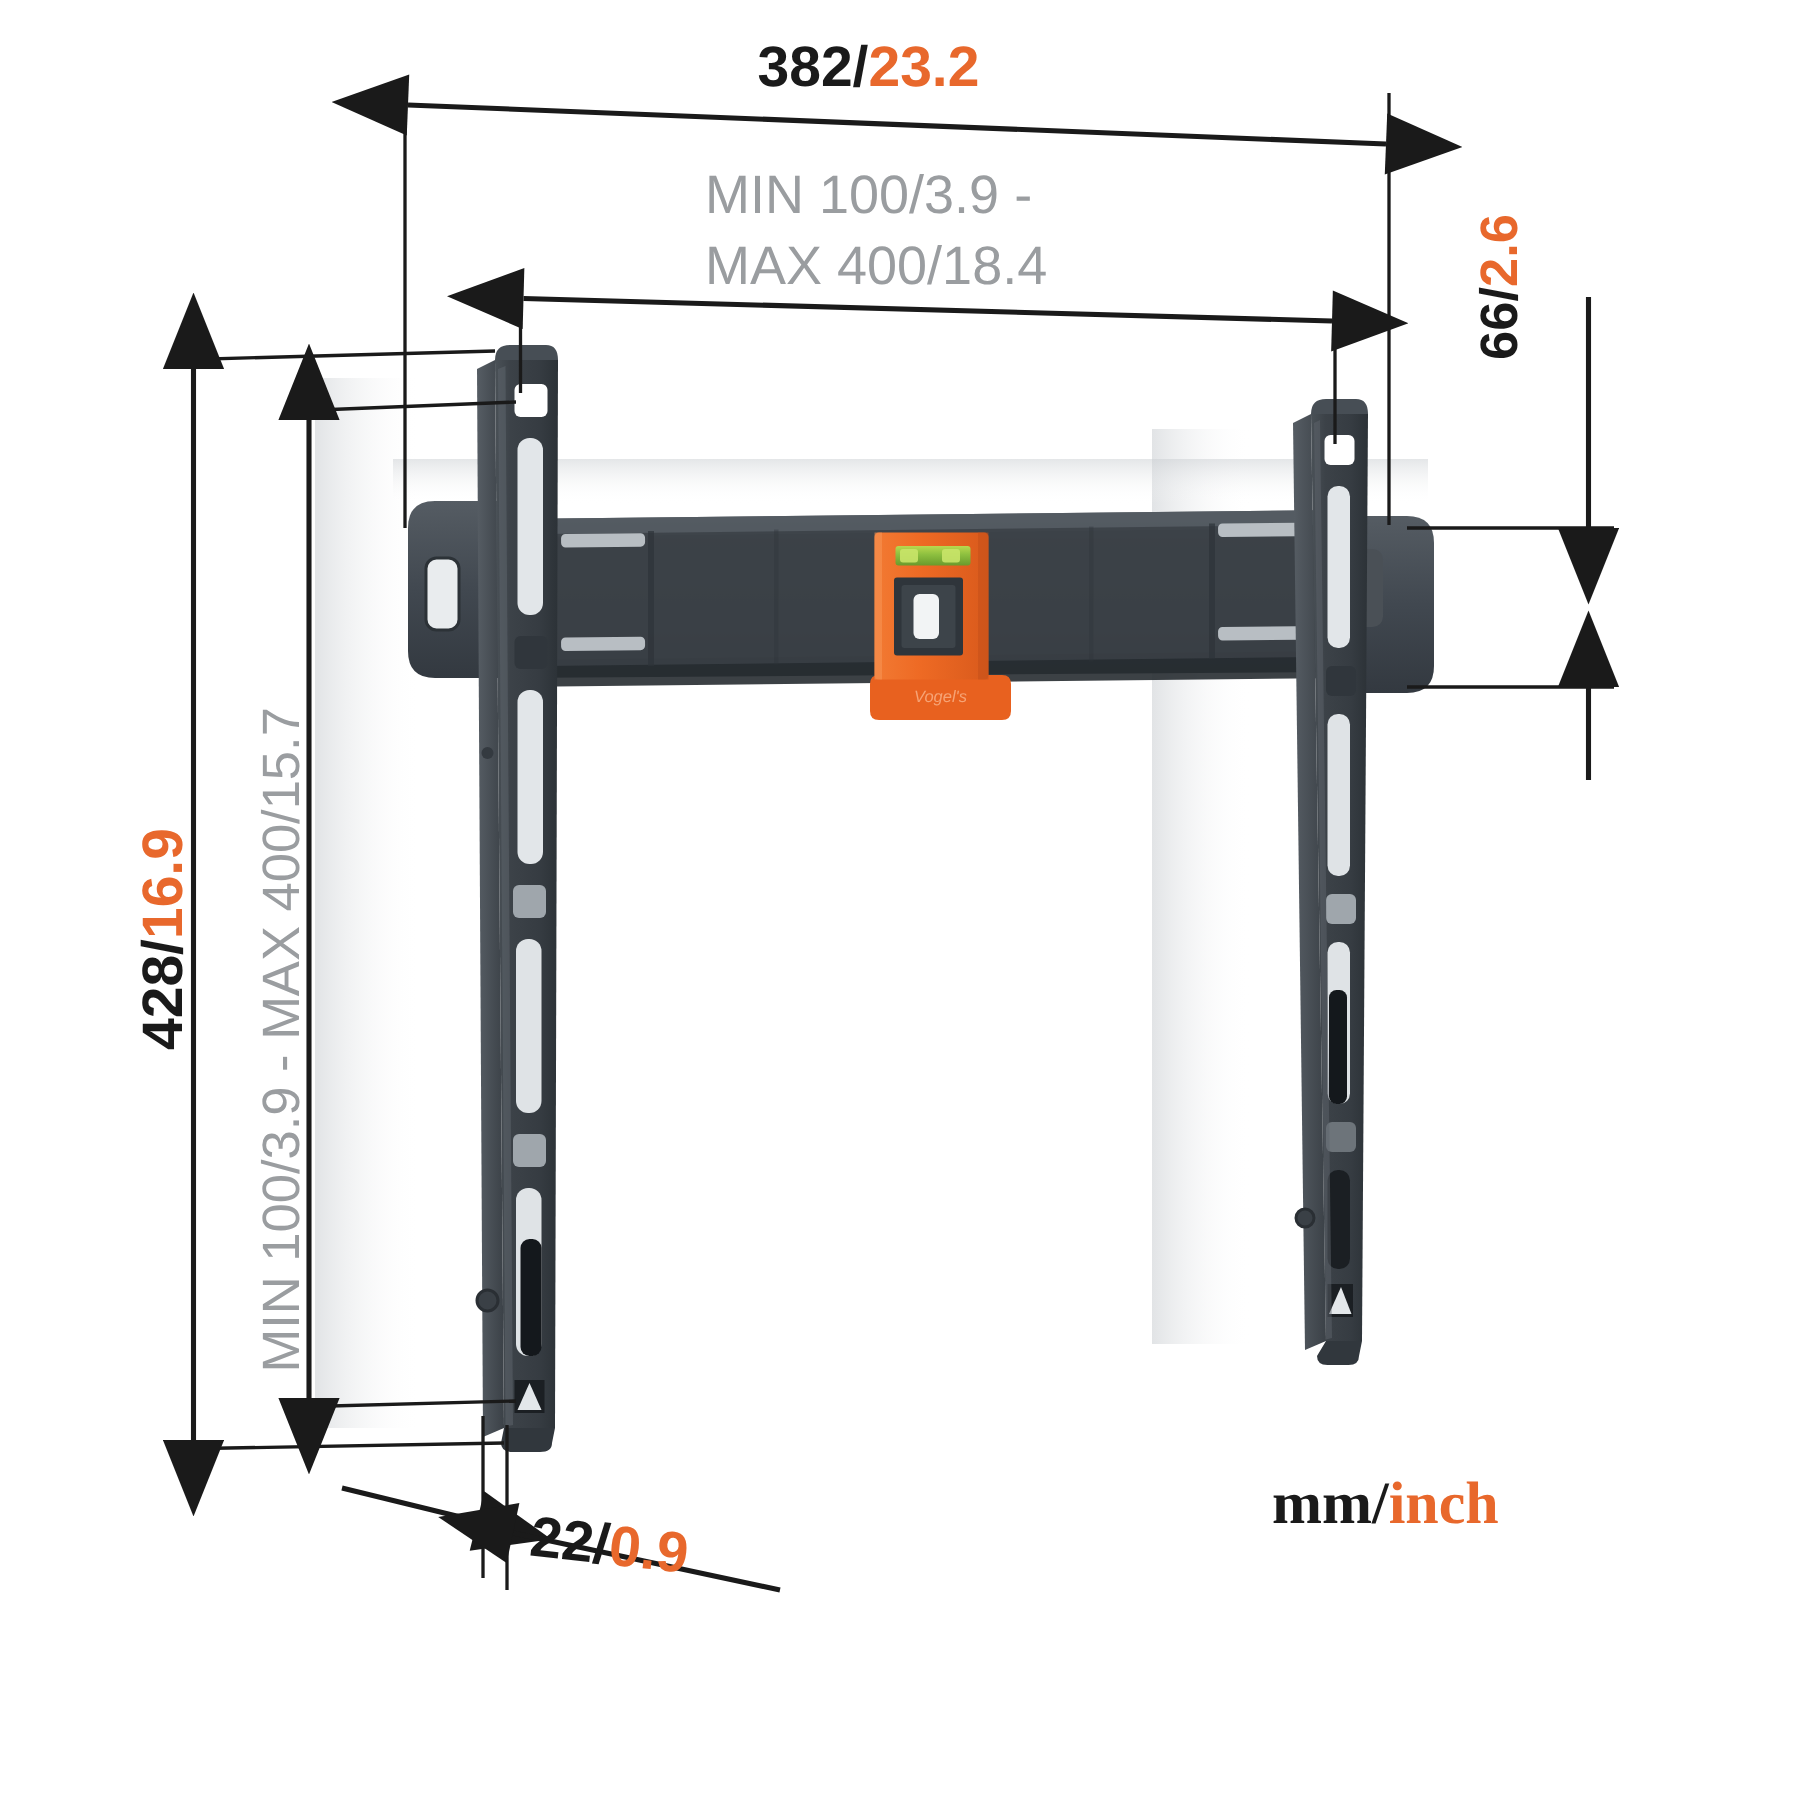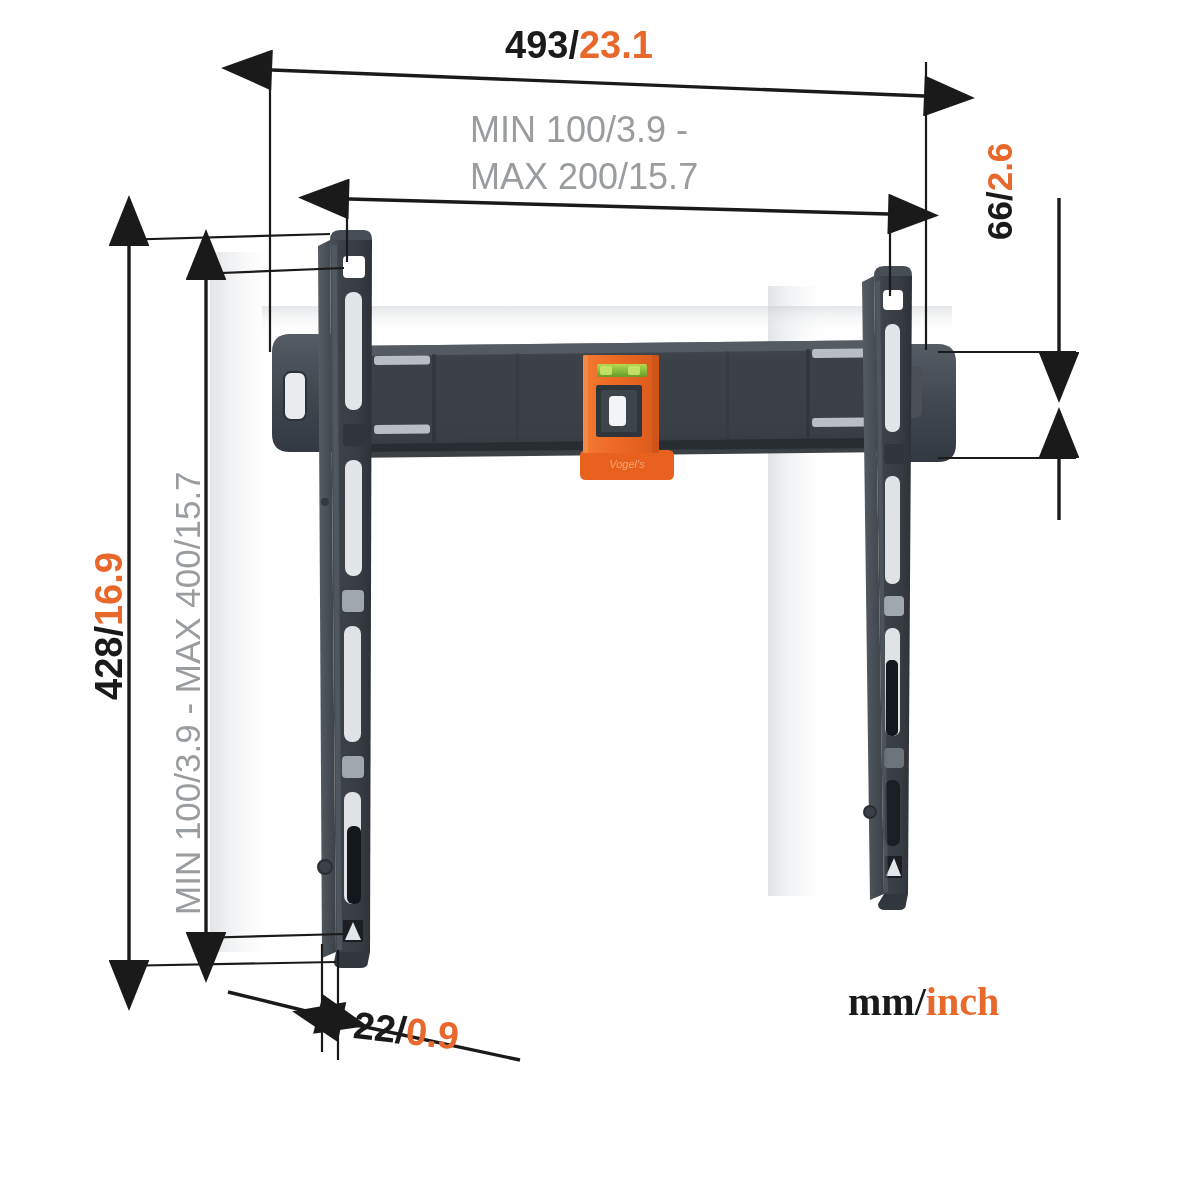--- a/index.html
+++ b/index.html
@@ -230,26 +230,26 @@
 
       <line x1="322" y1="944" x2="322" y2="1052"></line>
       <line x1="338" y1="950" x2="338" y2="1060"></line>
 
       <line x1="228" y1="992" x2="318" y2="1014" stroke-width="3.4" marker-end="url(#arrR)"></line>
       <line x1="520" y1="1060" x2="342" y2="1022" stroke-width="3.4" marker-end="url(#arrR)"></line>
     </g>
   </svg>
 
   <div class="dimtext lbl-493">
-    <span class="t-black">493</span><span class="t-black">/</span><span class="t-orange">23.1</span>
+    <span class="t-black">382</span><span class="t-black">/</span><span class="t-orange">23.2</span>
   </div>
 
   <div class="dimtext lbl-vesa-w t-gray">
     <div>MIN 100/3.9 -</div>
-    <div>MAX 200/15.7</div>
+    <div>MAX 400/18.4</div>
   </div>
 
   <div class="dimtext lbl-66">
     <span class="t-black">66</span><span class="t-black">/</span><span class="t-orange">2.6</span>
   </div>
 
   <div class="dimtext lbl-428">
     <span class="t-black">428</span><span class="t-black">/</span><span class="t-orange">16.9</span>
   </div>
 

